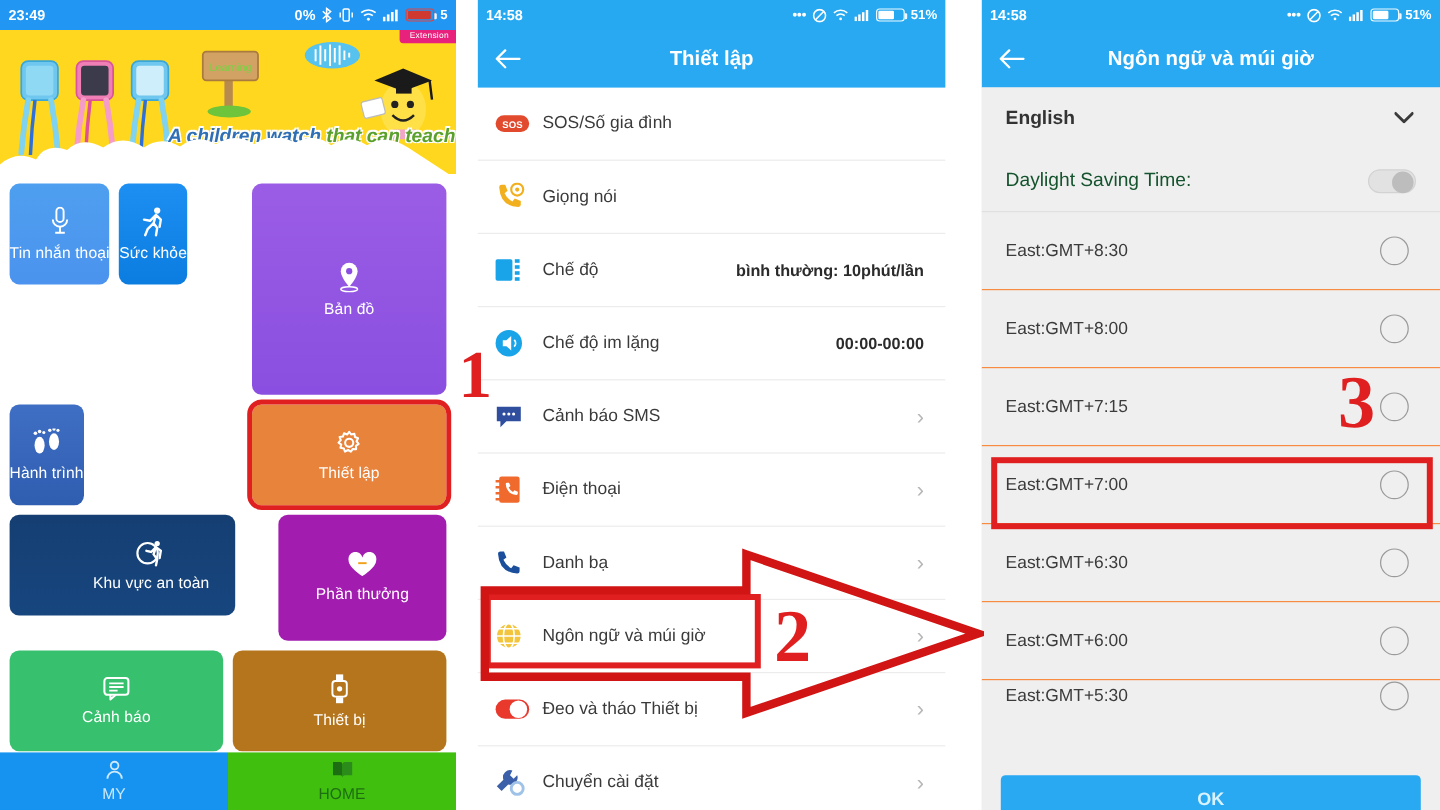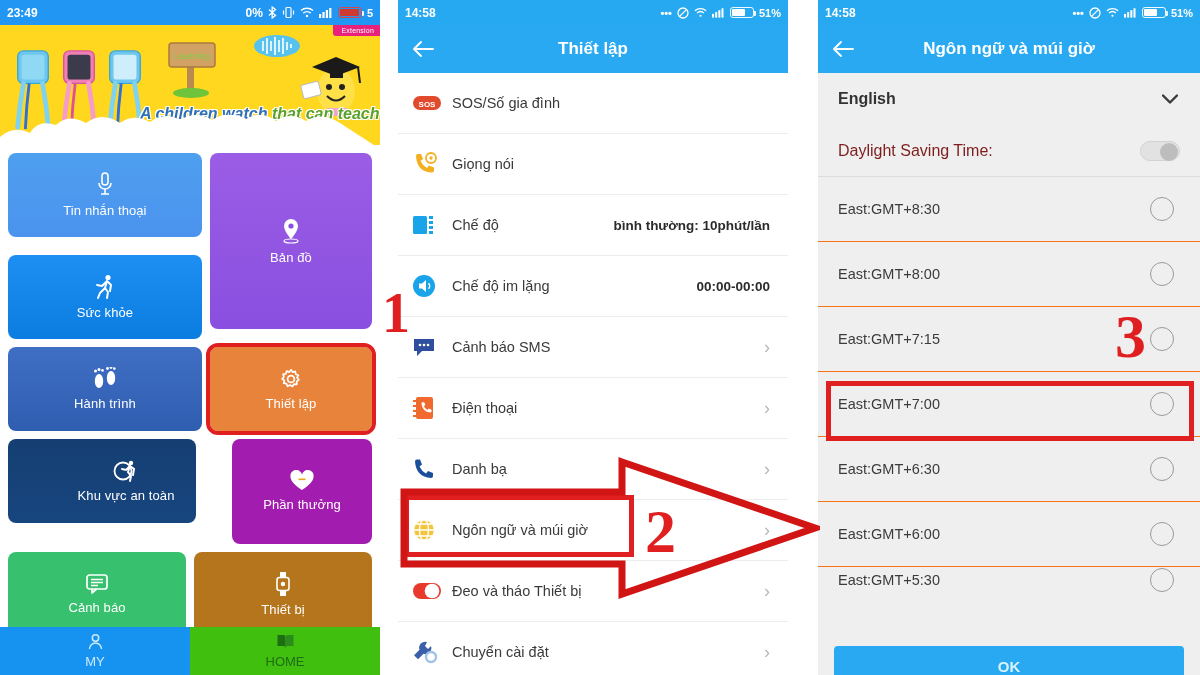--- a/index.html
+++ b/index.html
@@ -67,21 +67,21 @@
   .grid { padding: 8px 8px 0 8px; }
   .grid-row { display: flex; gap: 8px; margin-bottom: 8px; }
   .tile {
     border-radius: 8px; color: #fff; position: relative;
     display: flex; flex-direction: column; align-items: center; justify-content: center;
     font-size: 13px; letter-spacing: .1px; text-align: center;
   }
   .tile .ticon { margin-bottom: 6px; display: flex; }
   .tile .tlabel { line-height: 1.1; }
 
-  .col-left  { width: 195px; display: flex; flex-direction: column; gap: 18px; }
+  .col-left  { width: 195px; display: flex; flex-direction: row; gap: 8px; }
   .col-right { width: 163px; display: flex; flex-direction: column; gap: 8px; }
 
   .t-voice  { background: linear-gradient(180deg,#4e9ff0,#4b93ee); height: 84px; }
   .t-health { background: linear-gradient(180deg,#1e8ff2,#0b7de0); height: 84px; }
   .t-track  { background: linear-gradient(180deg,#3f6fc4,#2f5db0); height: 84px; }
   .t-map    { background: linear-gradient(180deg,#9b5de5,#8a4fe0); height: 176px; }
   .t-set    { background: #e8833c; height: 84px; }
 
   .t-safe   { background: linear-gradient(180deg,#153f73,#17457e); height: 84px; flex: 1; padding-left: 48px; }
   .t-reward { background: #a21caf; height: 105px; flex: 1; margin-left: 28px; }
@@ -125,21 +125,21 @@
   .srow .chev { color: #b7b7b7; font-size: 18px; line-height: 1; margin-left: 6px; }
 
   
   .p3body { background: #efefef; height: 627px; position: relative; }
   .lang-row {
     height: 52px; display: flex; align-items: center; justify-content: space-between;
     padding: 0 22px 0 20px; font-size: 16px; font-weight: 700; color: #333; background: #efefef;
   }
   .dst-row {
     height: 52px; display: flex; align-items: center; justify-content: space-between;
-    padding: 0 20px 0 20px; font-size: 16px; color: #7f1d1d; background: #efefef;
+    padding: 0 20px 0 20px; font-size: 16px; color: #14532d; background: #efefef;
     border-bottom: 1px solid #dcdcdc;
     gap: 20px;
   }
   .switch {
     width: 40px; height: 20px; border-radius: 11px; background: #e2e2e2; position: relative;
     border: 1px solid #d2d2d2;
   }
   .switch > i {
     position: absolute; right: 1px; top: 1px; width: 18px; height: 18px;
     border-radius: 50%; background: #bdbdbd; display: block;

